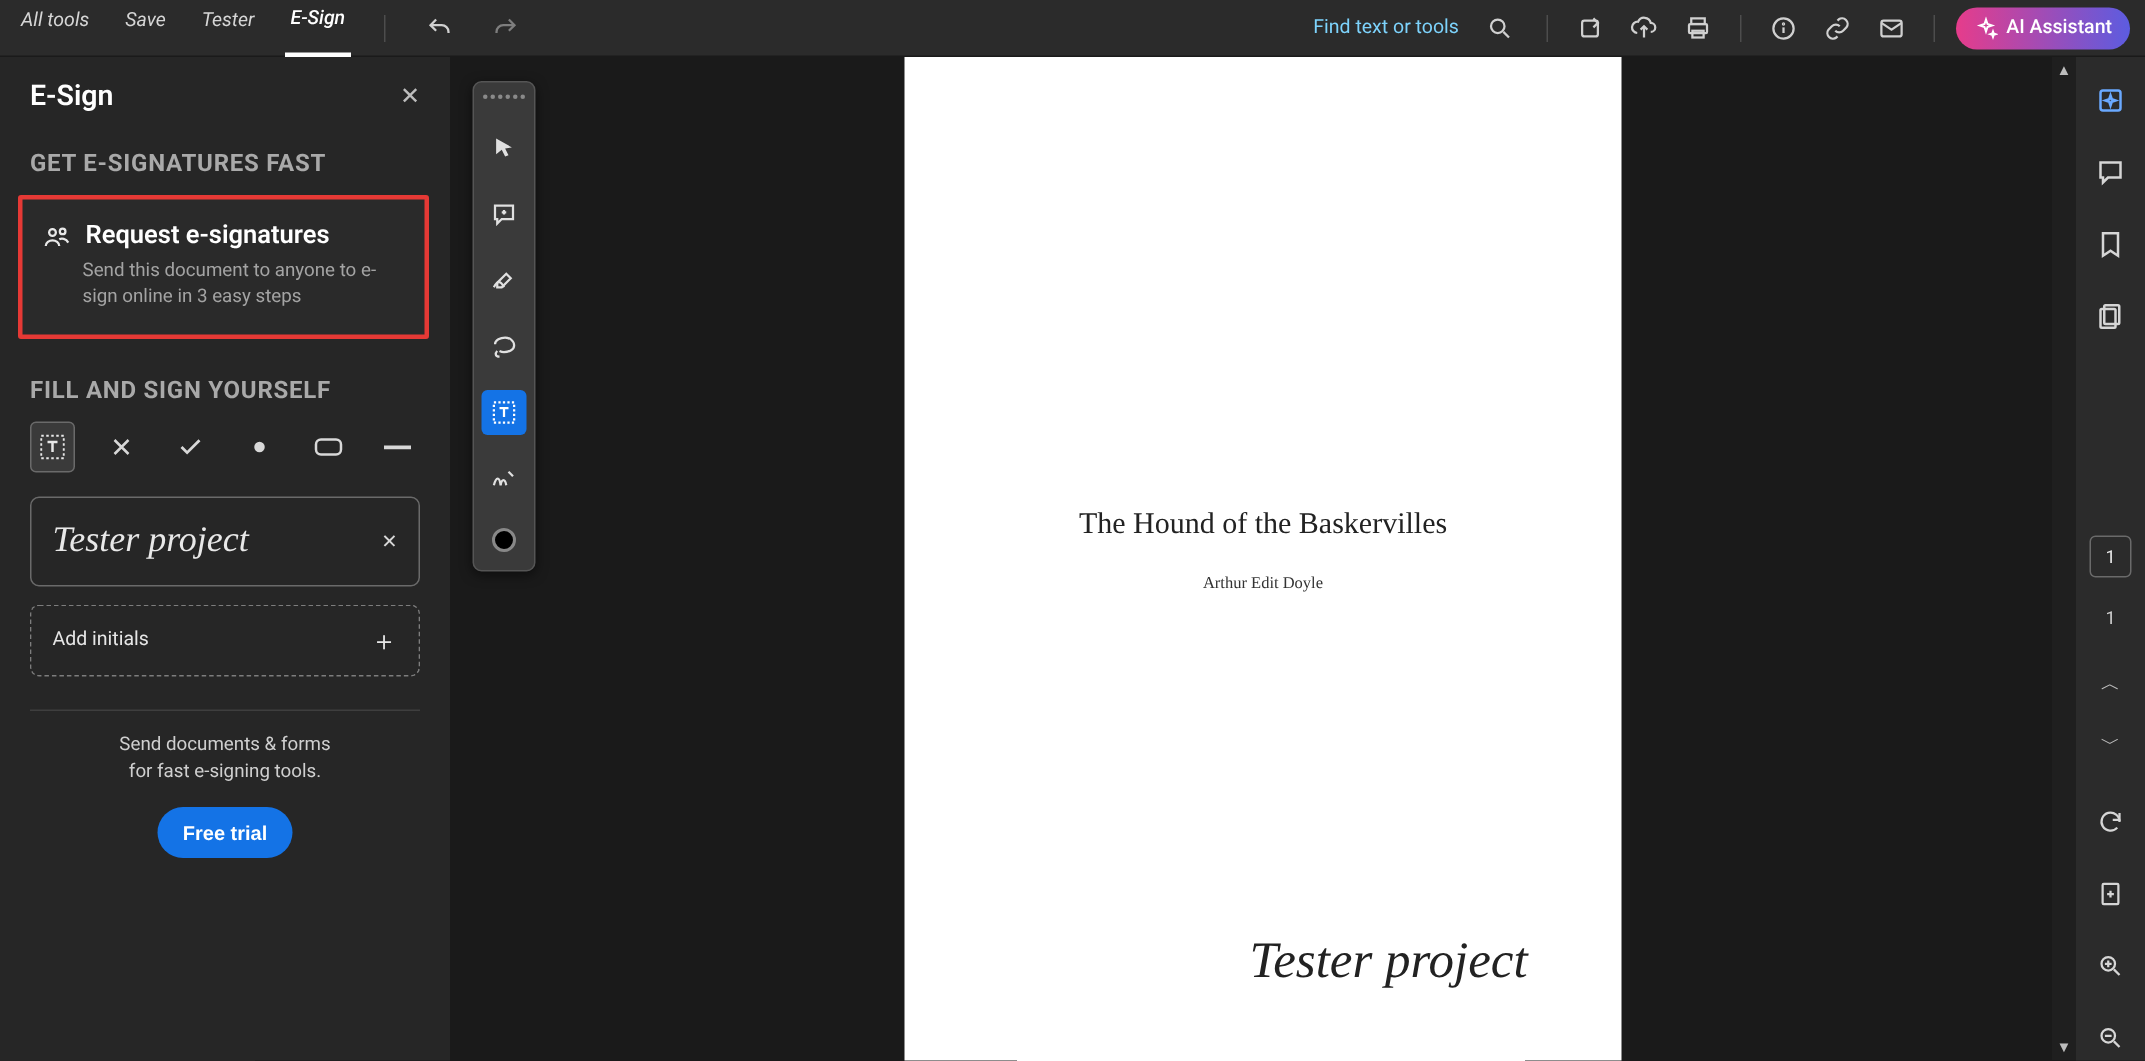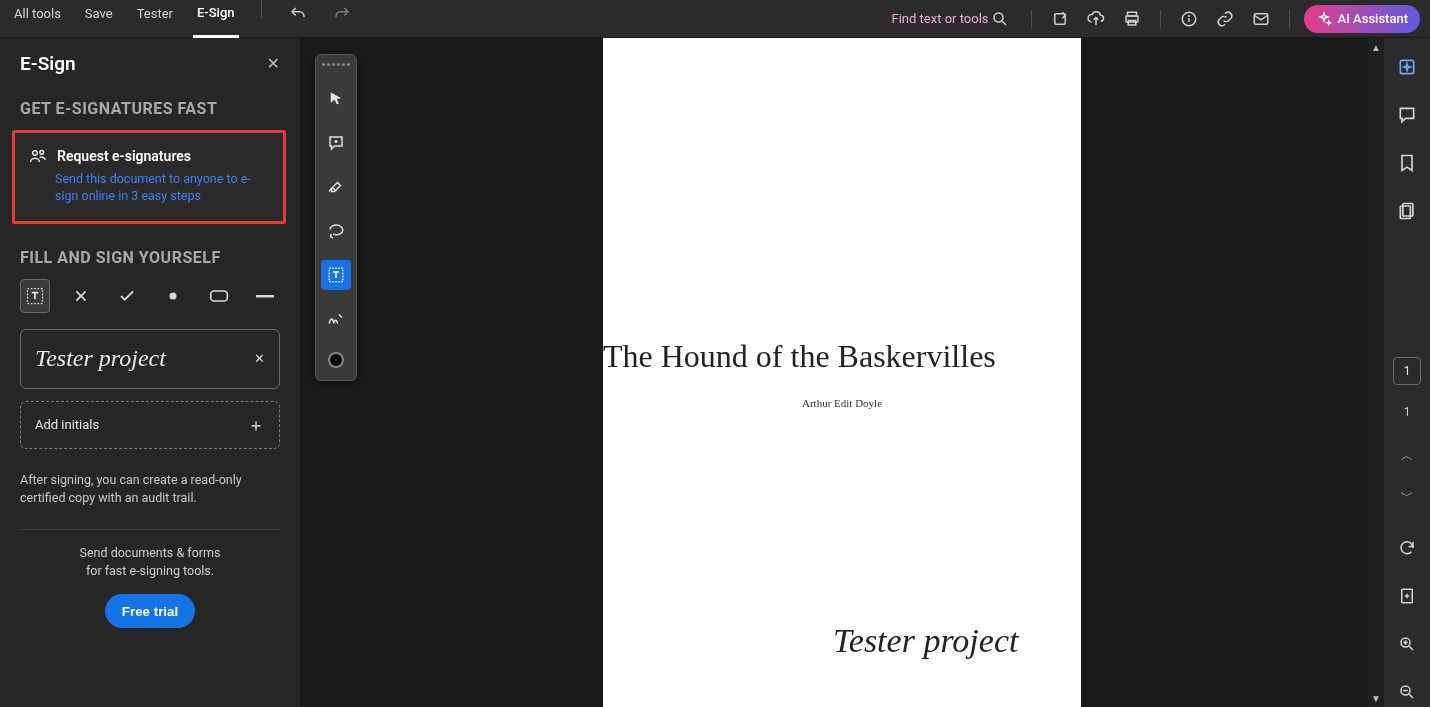--- a/index.html
+++ b/index.html
@@ -13,38 +13,38 @@
 
 
 .topbar {
   height: 38px;
   background: #2b2b2b;
   display: flex;
   align-items: center;
   padding: 0 10px;
   border-bottom: 1px solid #1a1a1a;
 }
-.topbar-left { display:flex; align-items:flex-start; gap: 16px; }
+.topbar-left { display:flex; align-items:center; gap: 16px; font-style: italic; }
 .topbar-tab {
   color: #d6d6d6;
   padding: 0 4px 10px 4px;
   height: 38px;
   display:flex; align-items:center;
   cursor:pointer;
 }
 .topbar-tab.active { border-bottom: 3px solid #fff; color:#fff; font-weight:500;}
 .topbar-sep {
   width:1px;height:18px;background:#4d4d4d;margin:0 6px;
 }
 .topbar-icon {
   width:28px;height:28px;display:flex;align-items:center;justify-content:center;
   color:#d0d0d0;cursor:pointer;border-radius:4px;
 }
 .topbar-spacer{flex:1;}
-.search-text{ color:#f9a8d4; margin-right:2px;text-align:center;}
+.search-text{ color:#7dd3fc; margin-right:18px;text-align:center;}
 .search-wrap{display:flex;align-items:center;margin-right:8px;}
 .topbar-right{display:flex;align-items:center;gap:8px;}
 .ai-btn{
   display:flex;align-items:center;gap:6px;
   height:28px;padding:0 12px;border-radius:14px;
   background: linear-gradient(90deg,#e63c8b 0%, #5c5ce0 100%);
   color:#fff;font-weight:500;cursor:pointer;
 }
 .ai-btn svg{stroke:#fff;}
 
@@ -60,22 +60,22 @@
 .close-x{color:#bdbdbd;cursor:pointer;font-size:16px;}
 .section-h{font-size:16px;letter-spacing:.5px;color:#a9a9a9;font-weight:700;margin:24px 0 12px;text-transform:uppercase;}
 .request-card{
   border:3px solid #e53935;
   padding:14px 14px 16px 14px;
   border-radius:2px;
   margin:0 -6px 0 -8px;
   cursor:pointer;
   background:#2a2a2a;
 }
-.rc-head{display:flex;align-items:center;gap:10px;font-weight:600;font-size:14px;color:#fff;}
-.rc-desc{color:#3b82f6;font-size:12.5px;line-height:1.35;margin-top:6px;margin-left:26px;}
+.rc-head{display:flex;align-items:flex-end;gap:10px;font-weight:600;font-size:17px;color:#fff;}
+.rc-desc{color:#a3a3a3;font-size:12.5px;line-height:1.35;margin-top:6px;margin-left:26px;}
 .fs-row{display:flex;align-items:center;gap:16px;margin-top:6px;}
 .fs-tool{
   width:32px;height:34px;display:flex;align-items:center;justify-content:center;
   color:#d8d8d8;border-radius:4px;cursor:pointer;
 }
 .fs-tool.active{background:#3a3a3a;border:1px solid #6a6a6a;}
 .sig-box{
   border:1px solid #6a6a6a;border-radius:6px;height:60px;margin-top:16px;
   display:flex;align-items:center;justify-content:space-between;padding:0 14px;
   cursor:pointer;
@@ -117,21 +117,21 @@
 
 
 .docarea{
   position:absolute;top:38px;left:300px;right:46px;bottom:0;
   background:#1a1a1a;overflow:hidden;
 }
 .page{
   position:absolute;top:0;left:50%;transform:translateX(-50%);
   width:478px;height:670px;background:#fff;color:#222;
 }
-.page-title{font-family:"Times New Roman",Georgia,serif;font-size:32px;text-align:left;margin-top:300px;}
+.page-title{font-family:"Times New Roman",Georgia,serif;font-size:20px;text-align:center;margin-top:300px;}
 .page-author{font-family:"Times New Roman",Georgia,serif;font-size:11px;text-align:center;margin-top:22px;color:#333;}
 .page-sig{
   position:absolute;left:230px;top:584px;
   font-family:"Brush Script MT","Segoe Script",cursive;font-size:34px;font-style:italic;color:#222;
 }
 .vscroll{
   position:absolute;right:0;top:0;bottom:0;width:16px;background:#1f1f1f;
 }
 .vscroll-arrow{height:18px;display:flex;align-items:center;justify-content:center;color:#bdbdbd;font-size:10px;cursor:pointer;}
 .vscroll-track{position:absolute;top:18px;bottom:18px;left:0;right:0;}
@@ -298,21 +298,20 @@
   <div class="sig-box">
     <span class="sig-text">Tester project</span>
     <span style="color:#d8d8d8;cursor:pointer;">✕</span>
   </div>
 
   <div class="initials-box">
     <span>Add initials</span>
     <span style="font-size:18px;">＋</span>
   </div>
 
-  <div class="after-text">After signing, you can create a read-only certified copy with an audit trail.</div>
 
   <div class="hr"></div>
   <div class="send-text">
     <span>Send documents &amp; forms</span><br><span>for fast e-signing tools.</span>
   </div>
   <button class="free-trial">Free trial</button>
 </div>
 
 <div class="docarea">
   <div class="page">

